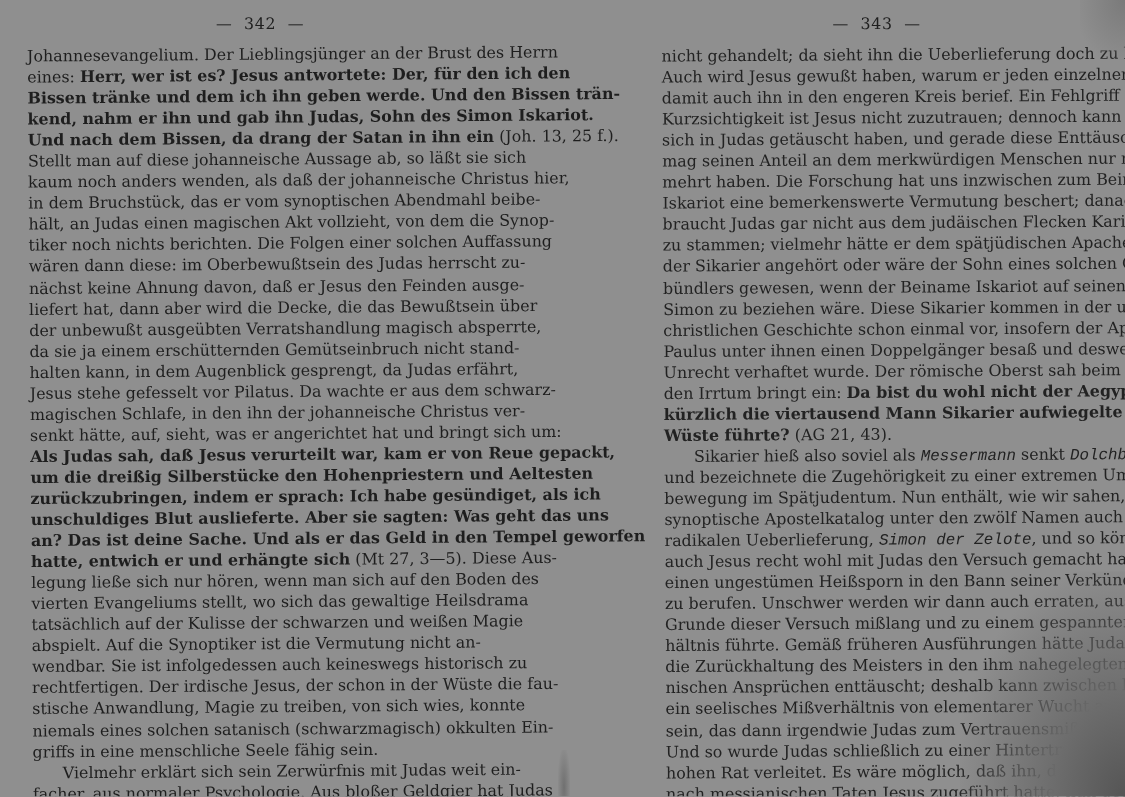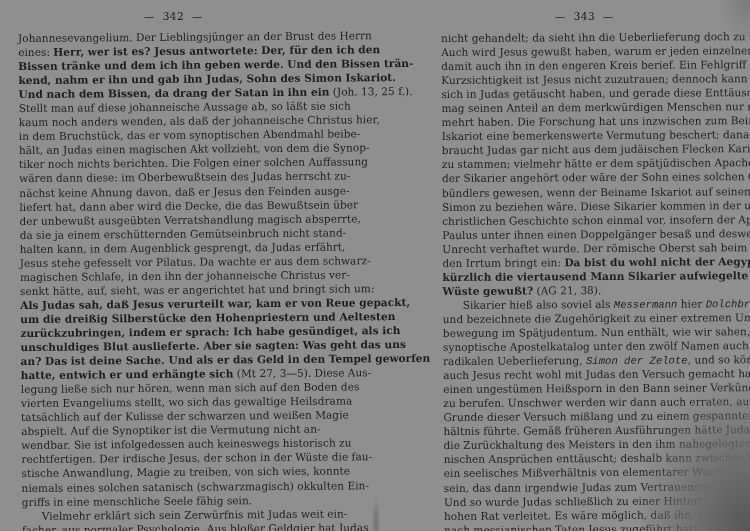--- a/index.html
+++ b/index.html
@@ -164,22 +164,22 @@
         <span class="line"><span class="seg-normal">braucht Judas gar nicht aus dem judäischen Flecken Kariot</span></span>
         <span class="line"><span class="seg-normal">zu stammen; vielmehr hätte er dem spätjüdischen Apachenorden</span></span>
         <span class="line"><span class="seg-normal">der Sikarier angehört oder wäre der Sohn eines solchen Geheim-</span></span>
         <span class="line"><span class="seg-normal">bündlers gewesen, wenn der Beiname Iskariot auf seinen Vater</span></span>
         <span class="line"><span class="seg-normal">Simon zu beziehen wäre. Diese Sikarier kommen in der ur-</span></span>
         <span class="line"><span class="seg-normal">christlichen Geschichte schon einmal vor, insofern der Apostel</span></span>
         <span class="line"><span class="seg-normal">Paulus unter ihnen einen Doppelgänger besaß und deswegen zu</span></span>
         <span class="line"><span class="seg-normal">Unrecht verhaftet wurde. Der römische Oberst sah beim Verhör</span></span>
         <span class="line"><span class="seg-normal">den Irrtum bringt ein: </span><span class="seg-bold">Da bist du wohl nicht der Aegypter, der</span></span>
         <span class="line"><span class="seg-bold">kürzlich die viertausend Mann Sikarier aufwiegelte und in die</span></span>
-        <span class="line last"><span class="seg-bold">Wüste gewußt?</span><span class="seg-normal"> (AG 21, 38).</span></span>
-        <span class="line indent"><span class="seg-normal">Sikarier hieß also soviel als </span><span class="seg-italic">Messermann</span><span class="seg-normal"> hier </span><span class="seg-italic">Dolchbruder</span></span>
+        <span class="line last"><span class="seg-bold">Wüste führte?</span><span class="seg-normal"> (AG 21, 43).</span></span>
+        <span class="line indent"><span class="seg-normal">Sikarier hieß also soviel als </span><span class="seg-italic">Messermann</span><span class="seg-normal"> senkt </span><span class="seg-italic">Dolchbruder</span></span>
         <span class="line"><span class="seg-normal">und bezeichnete die Zugehörigkeit zu einer extremen Umsturz-</span></span>
         <span class="line"><span class="seg-normal">bewegung im Spätjudentum. Nun enthält, wie wir sahen, der</span></span>
         <span class="line"><span class="seg-normal">synoptische Apostelkatalog unter den zwölf Namen auch einen</span></span>
         <span class="line"><span class="seg-normal">radikalen Ueberlieferung, </span><span class="seg-italic">Simon der Zelote</span><span class="seg-normal">, und so könnte denn</span></span>
         <span class="line"><span class="seg-normal">auch Jesus recht wohl mit Judas den Versuch gemacht haben,</span></span>
         <span class="line"><span class="seg-normal">einen ungestümen Heißsporn in den Bann seiner Verkündigung</span></span>
         <span class="line"><span class="seg-normal">zu berufen. Unschwer werden wir dann auch erraten, aus welchem</span></span>
         <span class="line"><span class="seg-normal">Grunde dieser Versuch mißlang und zu einem gespannten Ver-</span></span>
         <span class="line"><span class="seg-normal">hältnis führte. Gemäß früheren Ausführungen hätte Judas</span></span>
         <span class="line"><span class="seg-normal">die Zurückhaltung des Meisters in den ihm nahegelegten messia-</span></span>

